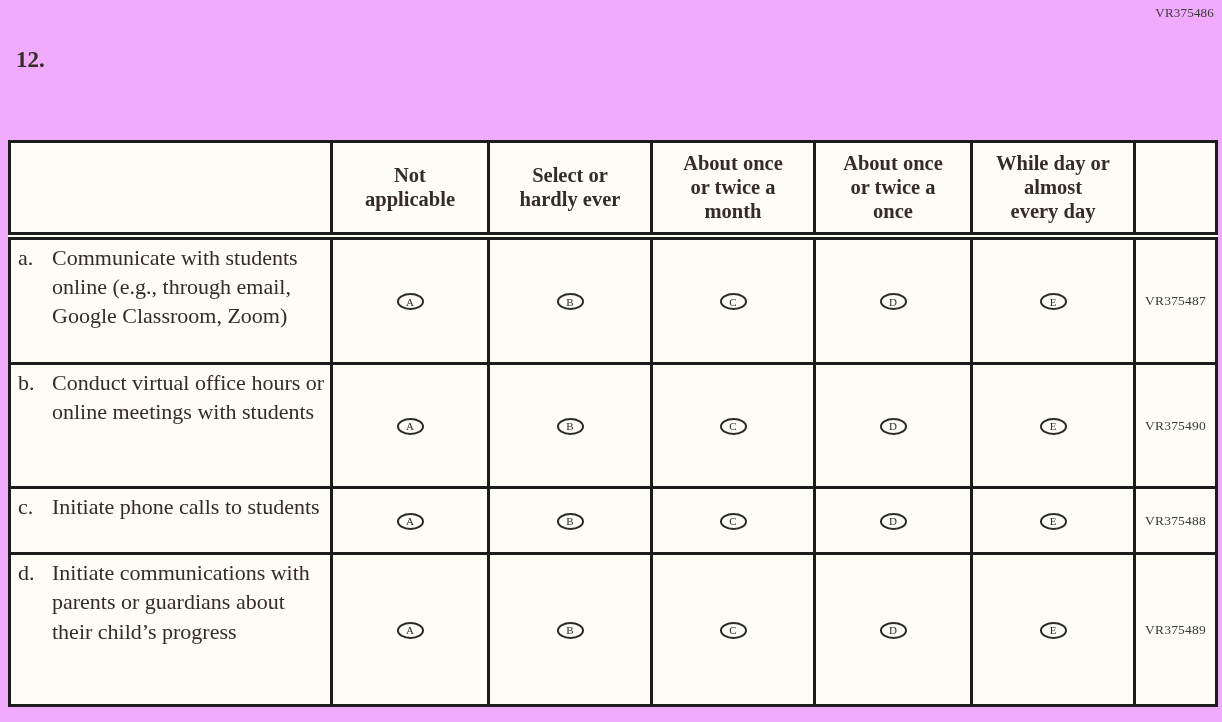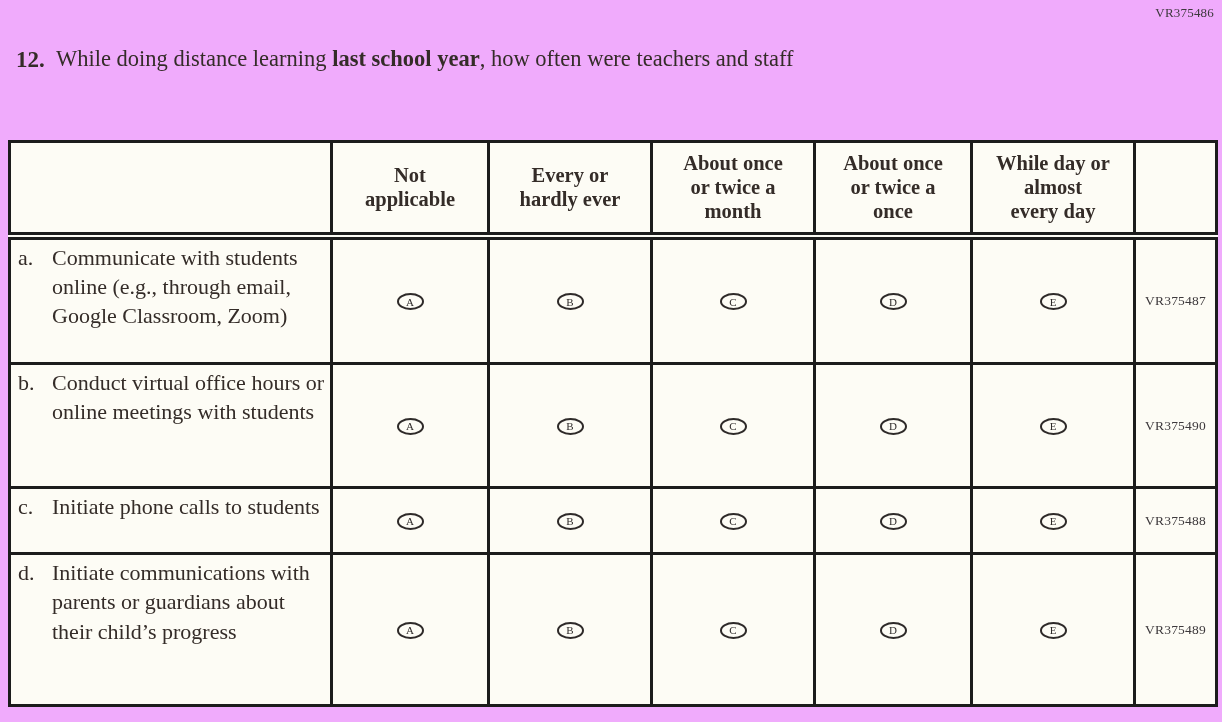--- a/index.html
+++ b/index.html
@@ -70,21 +70,20 @@
 </head>
 <body>
 
 <div class="page">
 
   <div class="page-code">VR375486</div>
 
   <div class="question">
     <span class="q-num">12.</span>
     <div class="q-text">
-      <span class="q-line"><span>While doing distance learning </span><strong>last school year</strong><span>, how often were teachers and staff</span></span>
     </div>
   </div>
 
   <table class="grid">
     <colgroup>
       <col style="width:322px">
       <col style="width:157px">
       <col style="width:163px">
       <col style="width:163px">
       <col style="width:157px">
@@ -92,21 +91,21 @@
       <col style="width:82px">
     </colgroup>
     <thead>
       <tr>
         <th></th>
         <th>
           <span class="hl">Not</span>
           <span class="hl">applicable</span>
         </th>
         <th>
-          <span class="hl">Every or</span>
+          <span class="hl">Select or</span>
           <span class="hl">hardly ever</span>
         </th>
         <th>
           <span class="hl">About once</span>
           <span class="hl">or twice a</span>
           <span class="hl">month</span>
         </th>
         <th>
           <span class="hl">About once</span>
           <span class="hl">or twice a</span>

